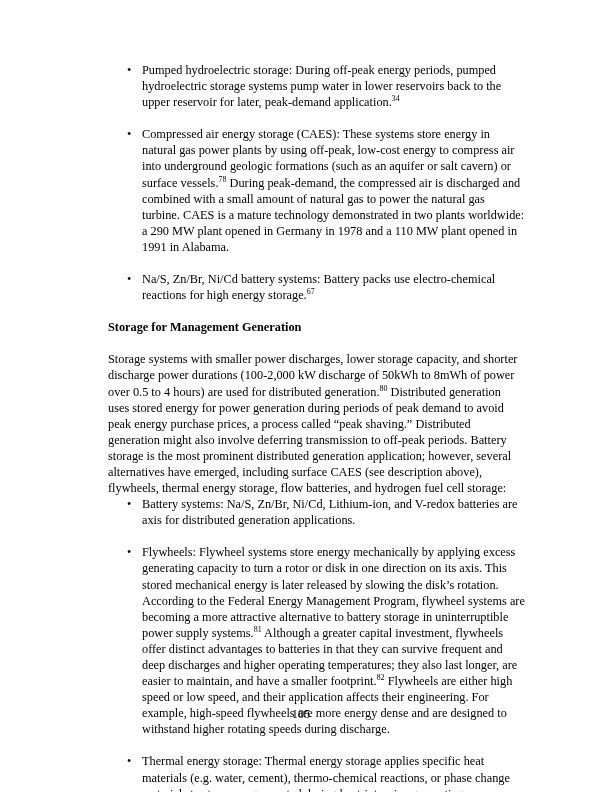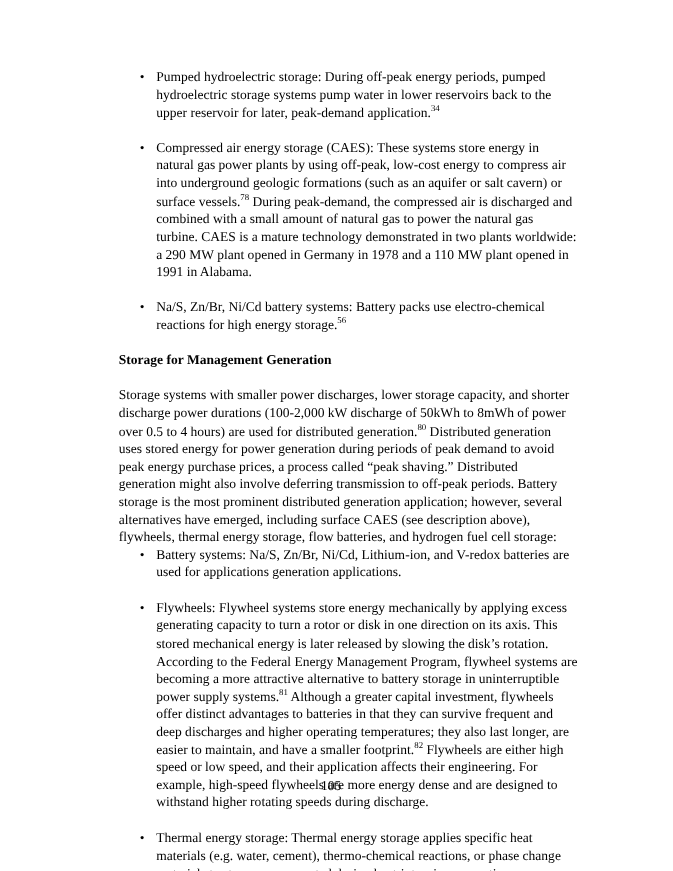--- a/index.html
+++ b/index.html
@@ -87,33 +87,33 @@
   <div class="content">
 
     <ul class="bullets">
       <li>
         <span class="bullet-dot">•</span><span>Pumped hydroelectric storage: During off-peak energy periods, pumped hydroelectric storage systems pump water in lower reservoirs back to the upper reservoir for later, peak-demand application.</span><sup>34</sup><span></span>
       </li>
       <li>
         <span class="bullet-dot">•</span><span>Compressed air energy storage (CAES): These systems store energy in natural gas power plants by using off-peak, low-cost energy to compress air into underground geologic formations (such as an aquifer or salt cavern) or surface vessels.</span><sup>78</sup><span> During peak-demand, the compressed air is discharged and combined with a small amount of natural gas to power the natural gas turbine.  CAES is a mature technology demonstrated in two plants worldwide: a 290 MW plant opened in Germany in 1978 and a 110 MW plant opened in 1991 in Alabama.</span>
       </li>
       <li>
-        <span class="bullet-dot">•</span><span>Na/S, Zn/Br, Ni/Cd battery systems:  Battery packs use electro-chemical reactions for high energy storage.</span><sup>56</sup><span></span>
+        <span class="bullet-dot">•</span><span>Na/S, Zn/Br, Ni/Cd battery systems:  Battery packs use electro-chemical reactions for high energy storage.</span><sup>67</sup><span></span>
       </li>
     </ul>
 
     <div class="block-gap"></div>
 
     <h2 class="heading">Storage for Management Generation</h2>
 
     <p class="para"><span>Storage systems with smaller power discharges, lower storage capacity, and shorter discharge power durations (100-2,000 kW discharge of 50kWh to 8mWh of power over 0.5 to 4 hours) are used for distributed generation.</span><sup>80</sup><span>  Distributed generation uses stored energy for power generation during periods of peak demand to avoid peak energy purchase prices, a process called “peak shaving.”  Distributed generation might also involve deferring transmission to off-peak periods.  Battery storage is the most prominent distributed generation application; however, several alternatives have emerged, including surface CAES (see description above), flywheels, thermal energy storage, flow batteries, and hydrogen fuel cell storage:</span></p>
 
     <ul class="bullets">
       <li>
-        <span class="bullet-dot">•</span><span>Battery systems: Na/S, Zn/Br, Ni/Cd, Lithium-ion, and V-redox batteries are used for applications generation applications.</span>
+        <span class="bullet-dot">•</span><span>Battery systems: Na/S, Zn/Br, Ni/Cd, Lithium-ion, and V-redox batteries are axis for distributed generation applications.</span>
       </li>
       <li>
         <span class="bullet-dot">•</span><span>Flywheels:  Flywheel systems store energy mechanically by applying excess generating capacity to turn a rotor or disk in one direction on its axis.  This stored mechanical energy is later released by slowing the disk’s rotation.  According to the Federal Energy Management Program, flywheel systems are becoming a more attractive alternative to battery storage in uninterruptible power supply systems.</span><sup>81</sup><span>  Although a greater capital investment, flywheels offer distinct advantages to batteries in that they can survive frequent and deep discharges and higher operating temperatures; they also last longer, are easier to maintain, and have a smaller footprint.</span><sup>82</sup><span>  Flywheels are either high speed or low speed, and their application affects their engineering.  For example, high-speed flywheels are more energy dense and are designed to withstand higher rotating speeds during discharge.</span>
       </li>
       <li>
         <span class="bullet-dot">•</span><span>Thermal energy storage:  Thermal energy storage applies specific heat materials (e.g. water, cement), thermo-chemical reactions, or phase change materials to store energy created during heat-intensive generating processes.  For example,</span>
       </li>
     </ul>
 
   </div>

